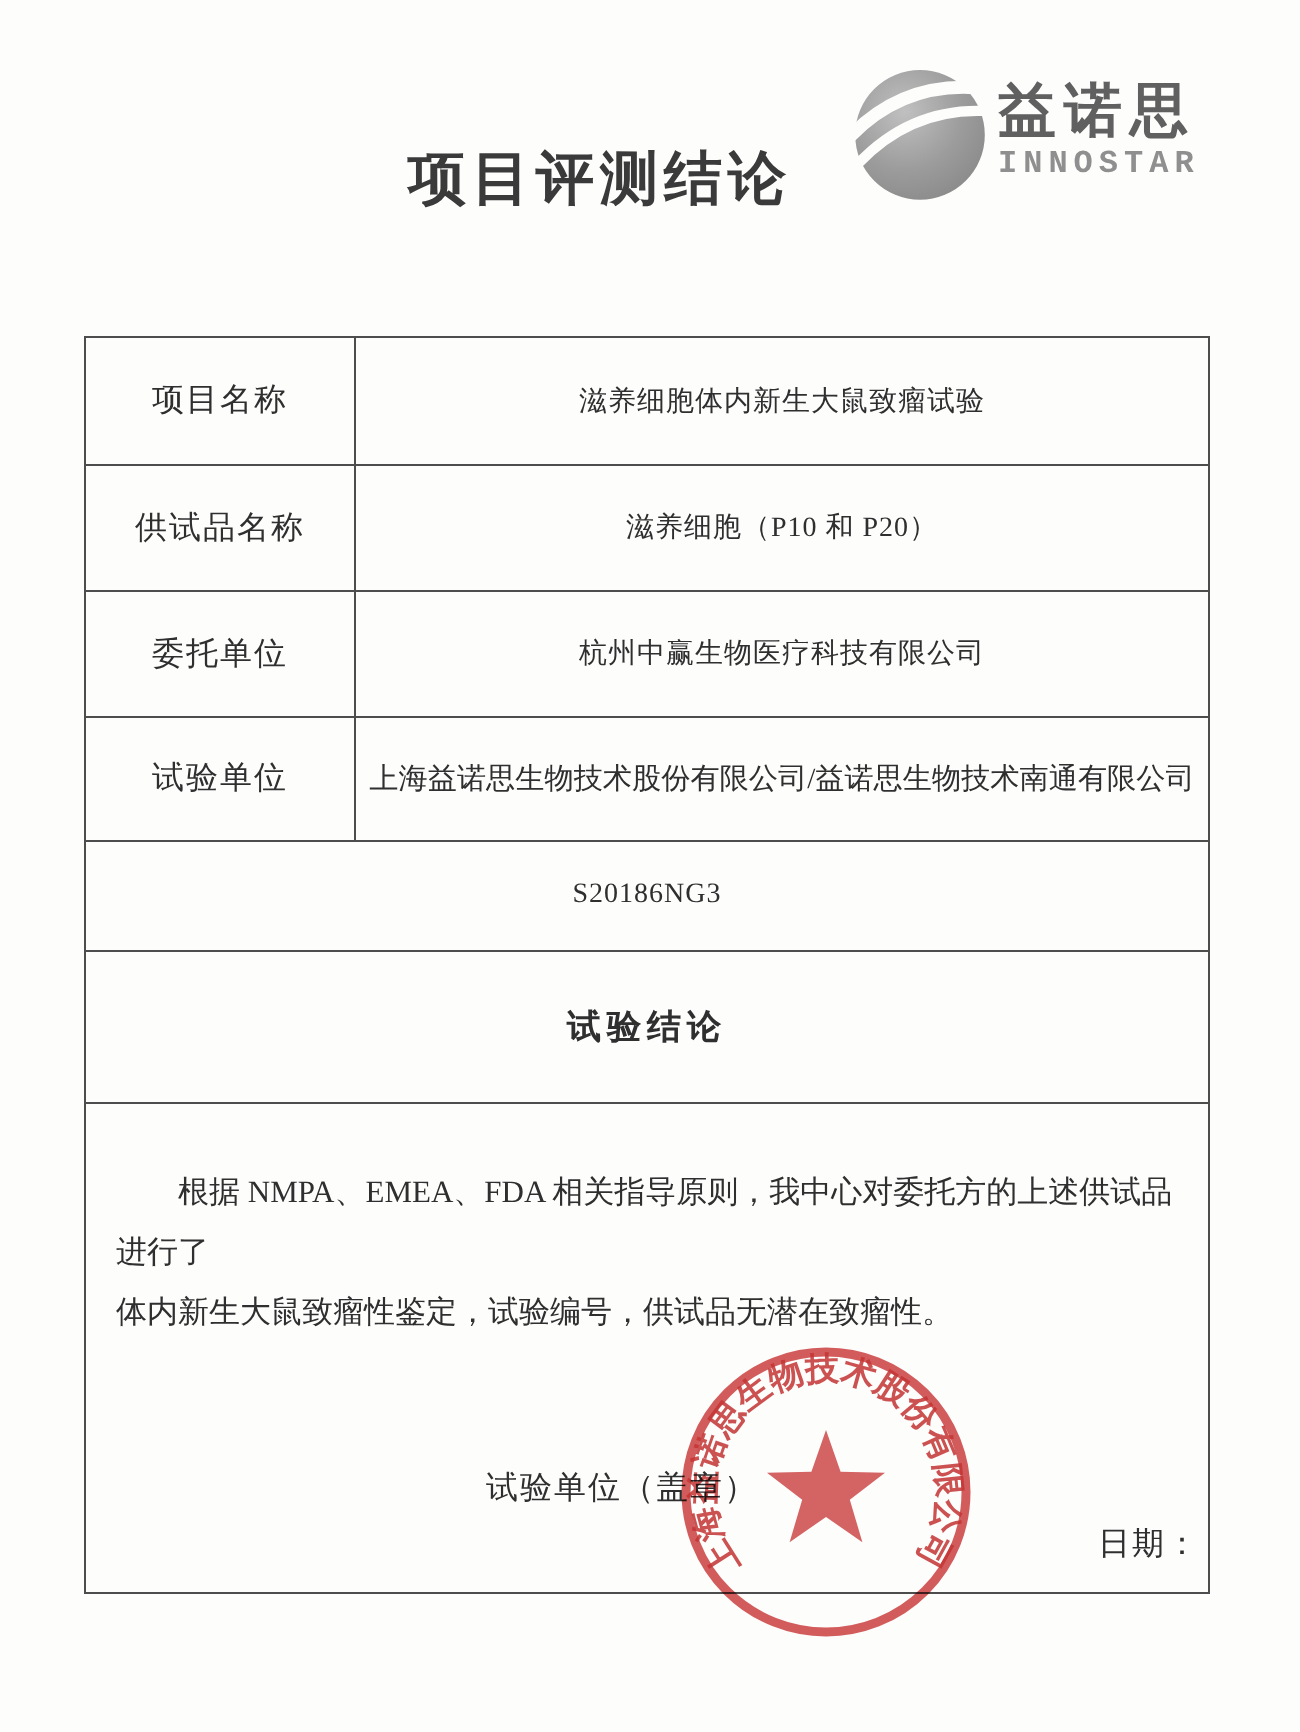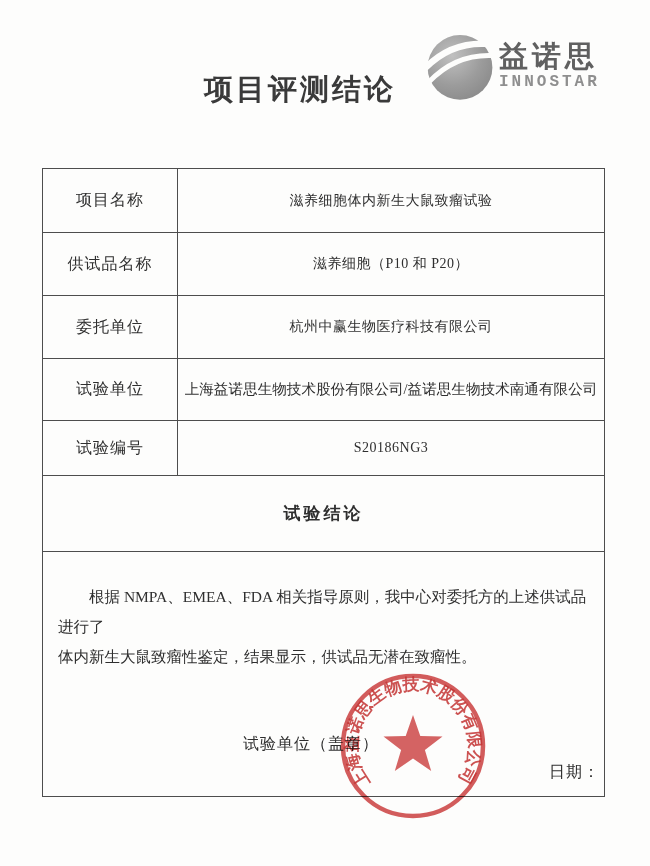--- a/index.html
+++ b/index.html
@@ -133,32 +133,31 @@
       <div class="tlabel">委托单位</div>
       <div class="tvalue">杭州中赢生物医疗科技有限公司</div>
     </div>
 
     <div class="trow r4">
       <div class="tlabel">试验单位</div>
       <div class="tvalue tight">上海益诺思生物技术股份有限公司/益诺思生物技术南通有限公司</div>
     </div>
 
     <div class="trow r5">
-      <div class="tlabel">试验编号</div>
       <div class="tvalue">S20186NG3</div>
     </div>
 
     <div class="trow rhead">
       <div class="thead-cell">试验结论</div>
     </div>
 
     <div class="trow rlast">
       <div class="para">
         <span class="para-l1">根据 NMPA、EMEA、FDA 相关指导原则，我中心对委托方的上述供试品进行了</span>
-        <span class="para-l2">体内新生大鼠致瘤性鉴定，结果显示，供试品无潜在致瘤性。</span>
+        <span class="para-l2">体内新生大鼠致瘤性鉴定，试验编号，供试品无潜在致瘤性。</span>
       </div>
       <div class="sign-label">试验单位（盖章）</div>
       <div class="date-label">日期：</div>
     </div>
 
   </div>
 
   <div class="stamp">
     <svg viewBox="0 0 150 150" xmlns="http://www.w3.org/2000/svg">
       <defs>

